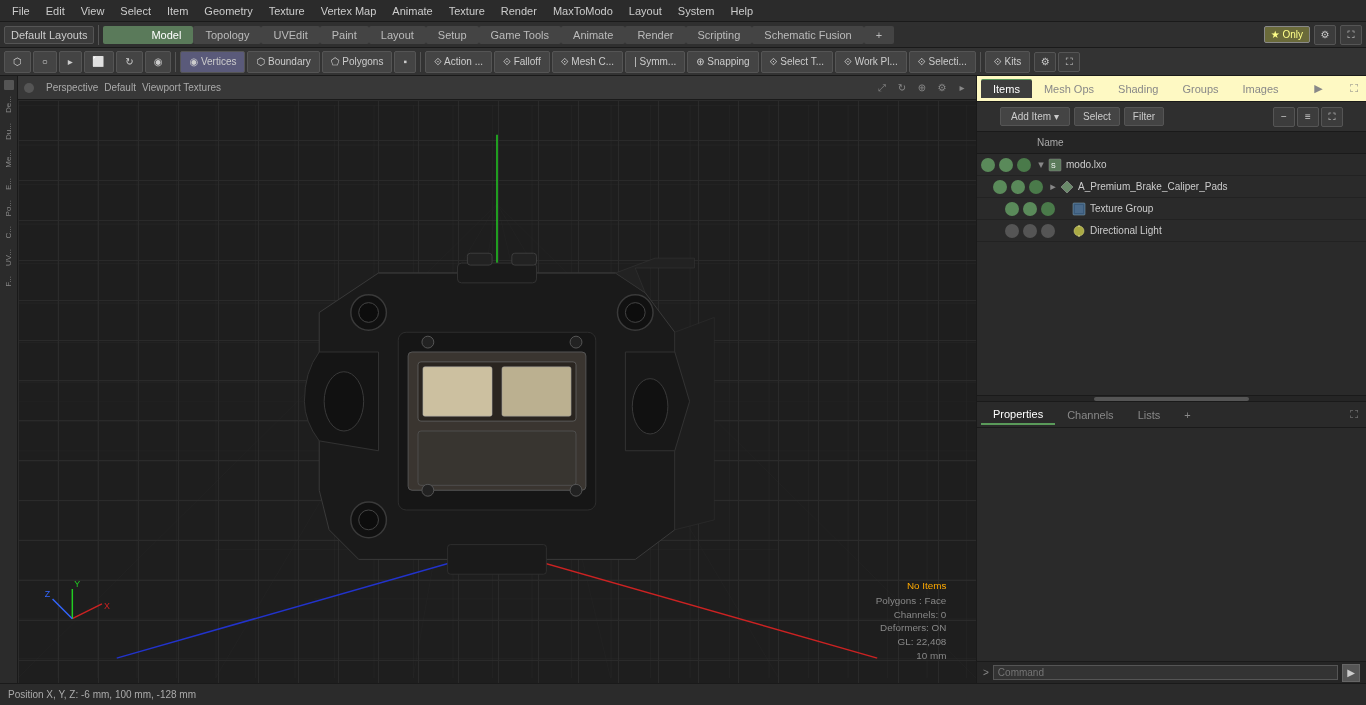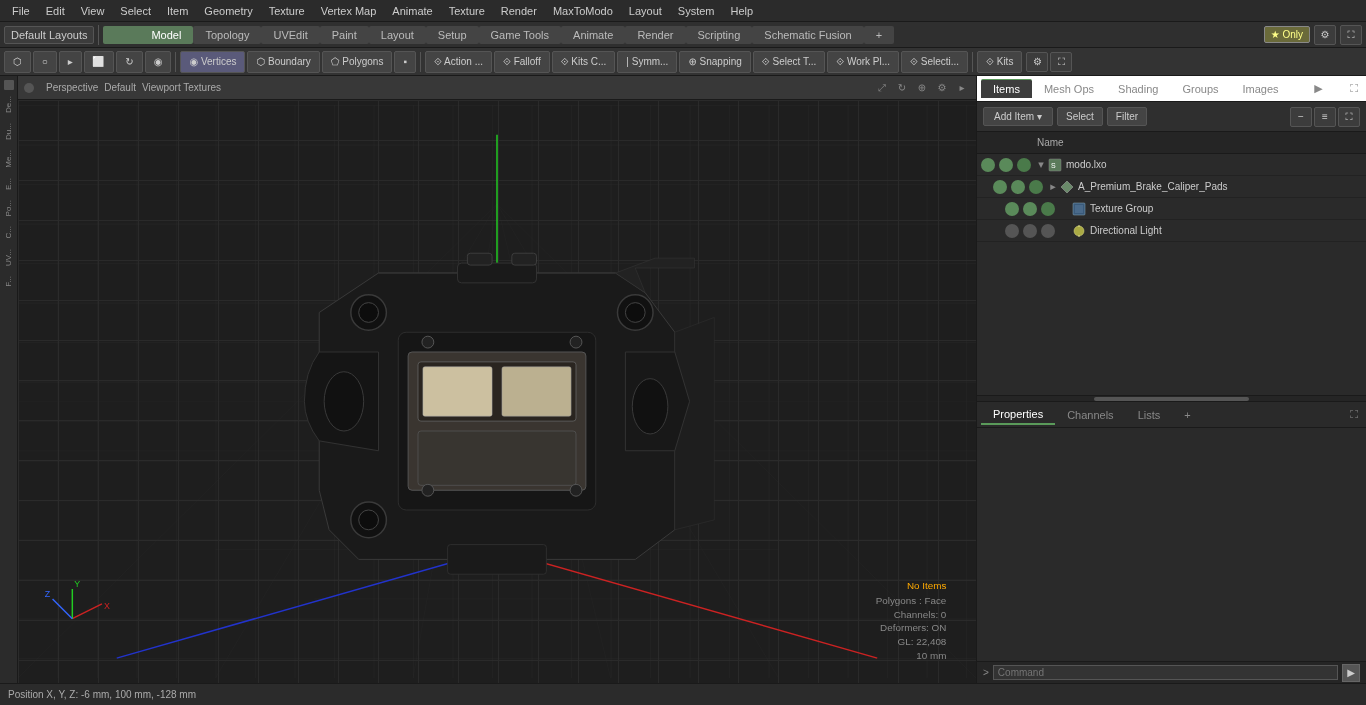--- a/index.html
+++ b/index.html
@@ -47,29 +47,29 @@
     background-size: 40px 40px;
     background-color: #1e1e1e; }
 
     
     #status-bar { height: 22px; background: #2b2b2b; border-top: 1px solid #1a1a1a; display: flex; align-items: center; padding: 0 8px; font-size: 10px; color: #aaa; }
 
     
     #right-panel { width: 390px; background: #2f2f2f; border-left: 1px solid #1a1a1a; display: flex; flex-direction: column; }
 
     
-    #right-tabs { height: 26px; background: #ffffff; display: flex; align-items: center; padding: 0 4px; border-bottom: 1px solid #1a1a1a; }
+    #right-tabs { height: 26px; background: #fef9c3; display: flex; align-items: center; padding: 0 4px; border-bottom: 1px solid #1a1a1a; }
     .right-tab { padding: 3px 12px; font-size: 11px; cursor: pointer; border-radius: 2px 2px 0 0; }
     .right-tab.active { background: #3d3d3d; color: #fff; border-top: 1px solid #5a9a5a; }
     .right-tab.inactive { color: #888; }
     .right-tab-add { margin-left: auto; color: #888; cursor: pointer; padding: 2px 6px; }
     .right-expand { color: #888; cursor: pointer; padding: 2px 4px; margin-left: auto; }
 
     
-    #scene-toolbar { height: 30px; background: #2f2f2f; display: flex; align-items: center; padding: 0 6px; border-bottom: 1px solid #1a1a1a; gap: 4px; }
+    #scene-toolbar { height: 30px; background: #2f2f2f; display: flex; align-items: center; padding: 0 23px; border-bottom: 1px solid #1a1a1a; gap: 4px; }
     .scene-add-btn { background: #444; border: 1px solid #555; color: #ccc; padding: 3px 10px; font-size: 10px; cursor: pointer; border-radius: 2px; display: flex; align-items: center; gap: 3px; }
     .scene-select-btn { background: #444; border: 1px solid #555; color: #ccc; padding: 3px 8px; font-size: 10px; cursor: pointer; border-radius: 2px; }
     .scene-filter-btn { background: #444; border: 1px solid #555; color: #ccc; padding: 3px 8px; font-size: 10px; cursor: pointer; border-radius: 2px; }
     .scene-toolbar-right { margin-left: auto; display: flex; gap: 2px; }
 
     
     #scene-list-header { height: 22px; background: #252525; display: flex; align-items: center; padding: 0 6px; border-bottom: 1px solid #1a1a1a; }
     .col-name { flex: 1; font-size: 10px; color: #aaa; }
 
     
@@ -158,21 +158,21 @@
   <button class="tool-btn">↻</button>
   <button class="tool-btn">◉</button>
   <div class="tool-sep"></div>
   <button class="tool-btn active">◉ Vertices</button>
   <button class="tool-btn">⬡ Boundary</button>
   <button class="tool-btn">⬠ Polygons</button>
   <button class="tool-btn">▪</button>
   <div class="tool-sep"></div>
   <button class="tool-btn">⟐ Action ...</button>
   <button class="tool-btn">⟐ Falloff</button>
-  <button class="tool-btn">⟐ Kits C...</button>
+  <button class="tool-btn">⟐ Mesh C...</button>
   <button class="tool-btn">| Symm...</button>
   <button class="tool-btn">⊕ Snapping</button>
   <button class="tool-btn">⟐ Select T...</button>
   <button class="tool-btn">⟐ Work Pl...</button>
   <button class="tool-btn">⟐ Selecti...</button>
   <div class="tool-sep"></div>
   <button class="tool-btn">⟐ Kits</button>
   <div class="icon-btn" style="margin-left:2px;">⚙</div>
   <div class="icon-btn">⛶</div>
 </div>

